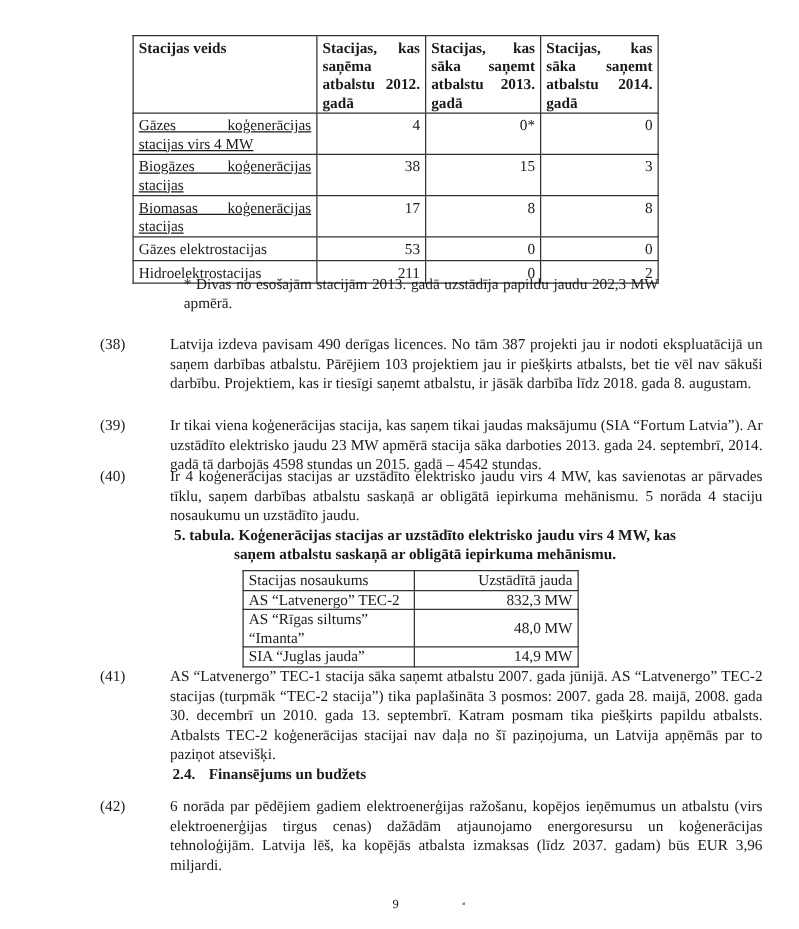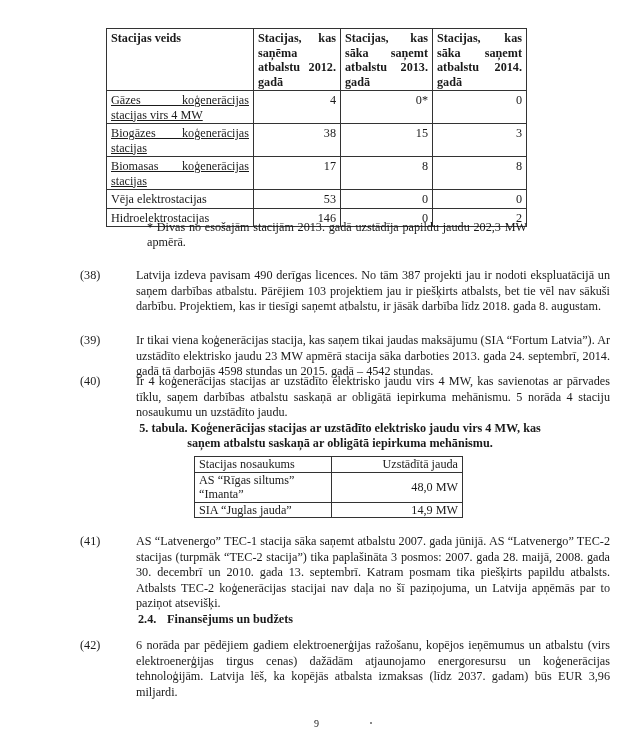--- a/index.html
+++ b/index.html
@@ -56,28 +56,28 @@
     <td class="num">15</td>
     <td class="num">3</td>
   </tr>
   <tr style="height:33px">
     <td class="lbl j2">Biomasas koģenerācijas stacijas</td>
     <td class="num">17</td>
     <td class="num">8</td>
     <td class="num">8</td>
   </tr>
   <tr style="height:17px">
-    <td>Vēja elektrostacijas</td>
+    <td>Gāzes elektrostacijas</td>
     <td class="num">53</td>
     <td class="num">0</td>
     <td class="num">0</td>
   </tr>
   <tr style="height:17px">
     <td>Hidroelektrostacijas</td>
-    <td class="num">146</td>
+    <td class="num">211</td>
     <td class="num">0</td>
     <td class="num">2</td>
   </tr>
 </tbody>
   </table>
 
 <div class="abs footnote">* Divas no esošajām stacijām 2013. gadā uzstādīja papildu jaudu 202,3 MW apmērā.</div>
 
 <div class="abs para" style="top:268px">
   <span class="pnum">(38)</span>
@@ -100,20 +100,24 @@
   <colgroup>
       <col style="width:137px">
       <col style="width:131px">
     </colgroup>
   <tbody>
       <tr>
     <td>Stacijas nosaukums</td>
     <td class="c2">Uzstādītā jauda</td>
   </tr>
   <tr>
+    <td>AS “Latvenergo” TEC-2</td>
+    <td class="c2">832,3 MW</td>
+  </tr>
+  <tr>
     <td>AS “Rīgas siltums” “Imanta”</td>
     <td class="c2">48,0 MW</td>
   </tr>
   <tr>
     <td>SIA “Juglas jauda”</td>
     <td class="c2">14,9 MW</td>
   </tr>
 </tbody>
   </table>
 

